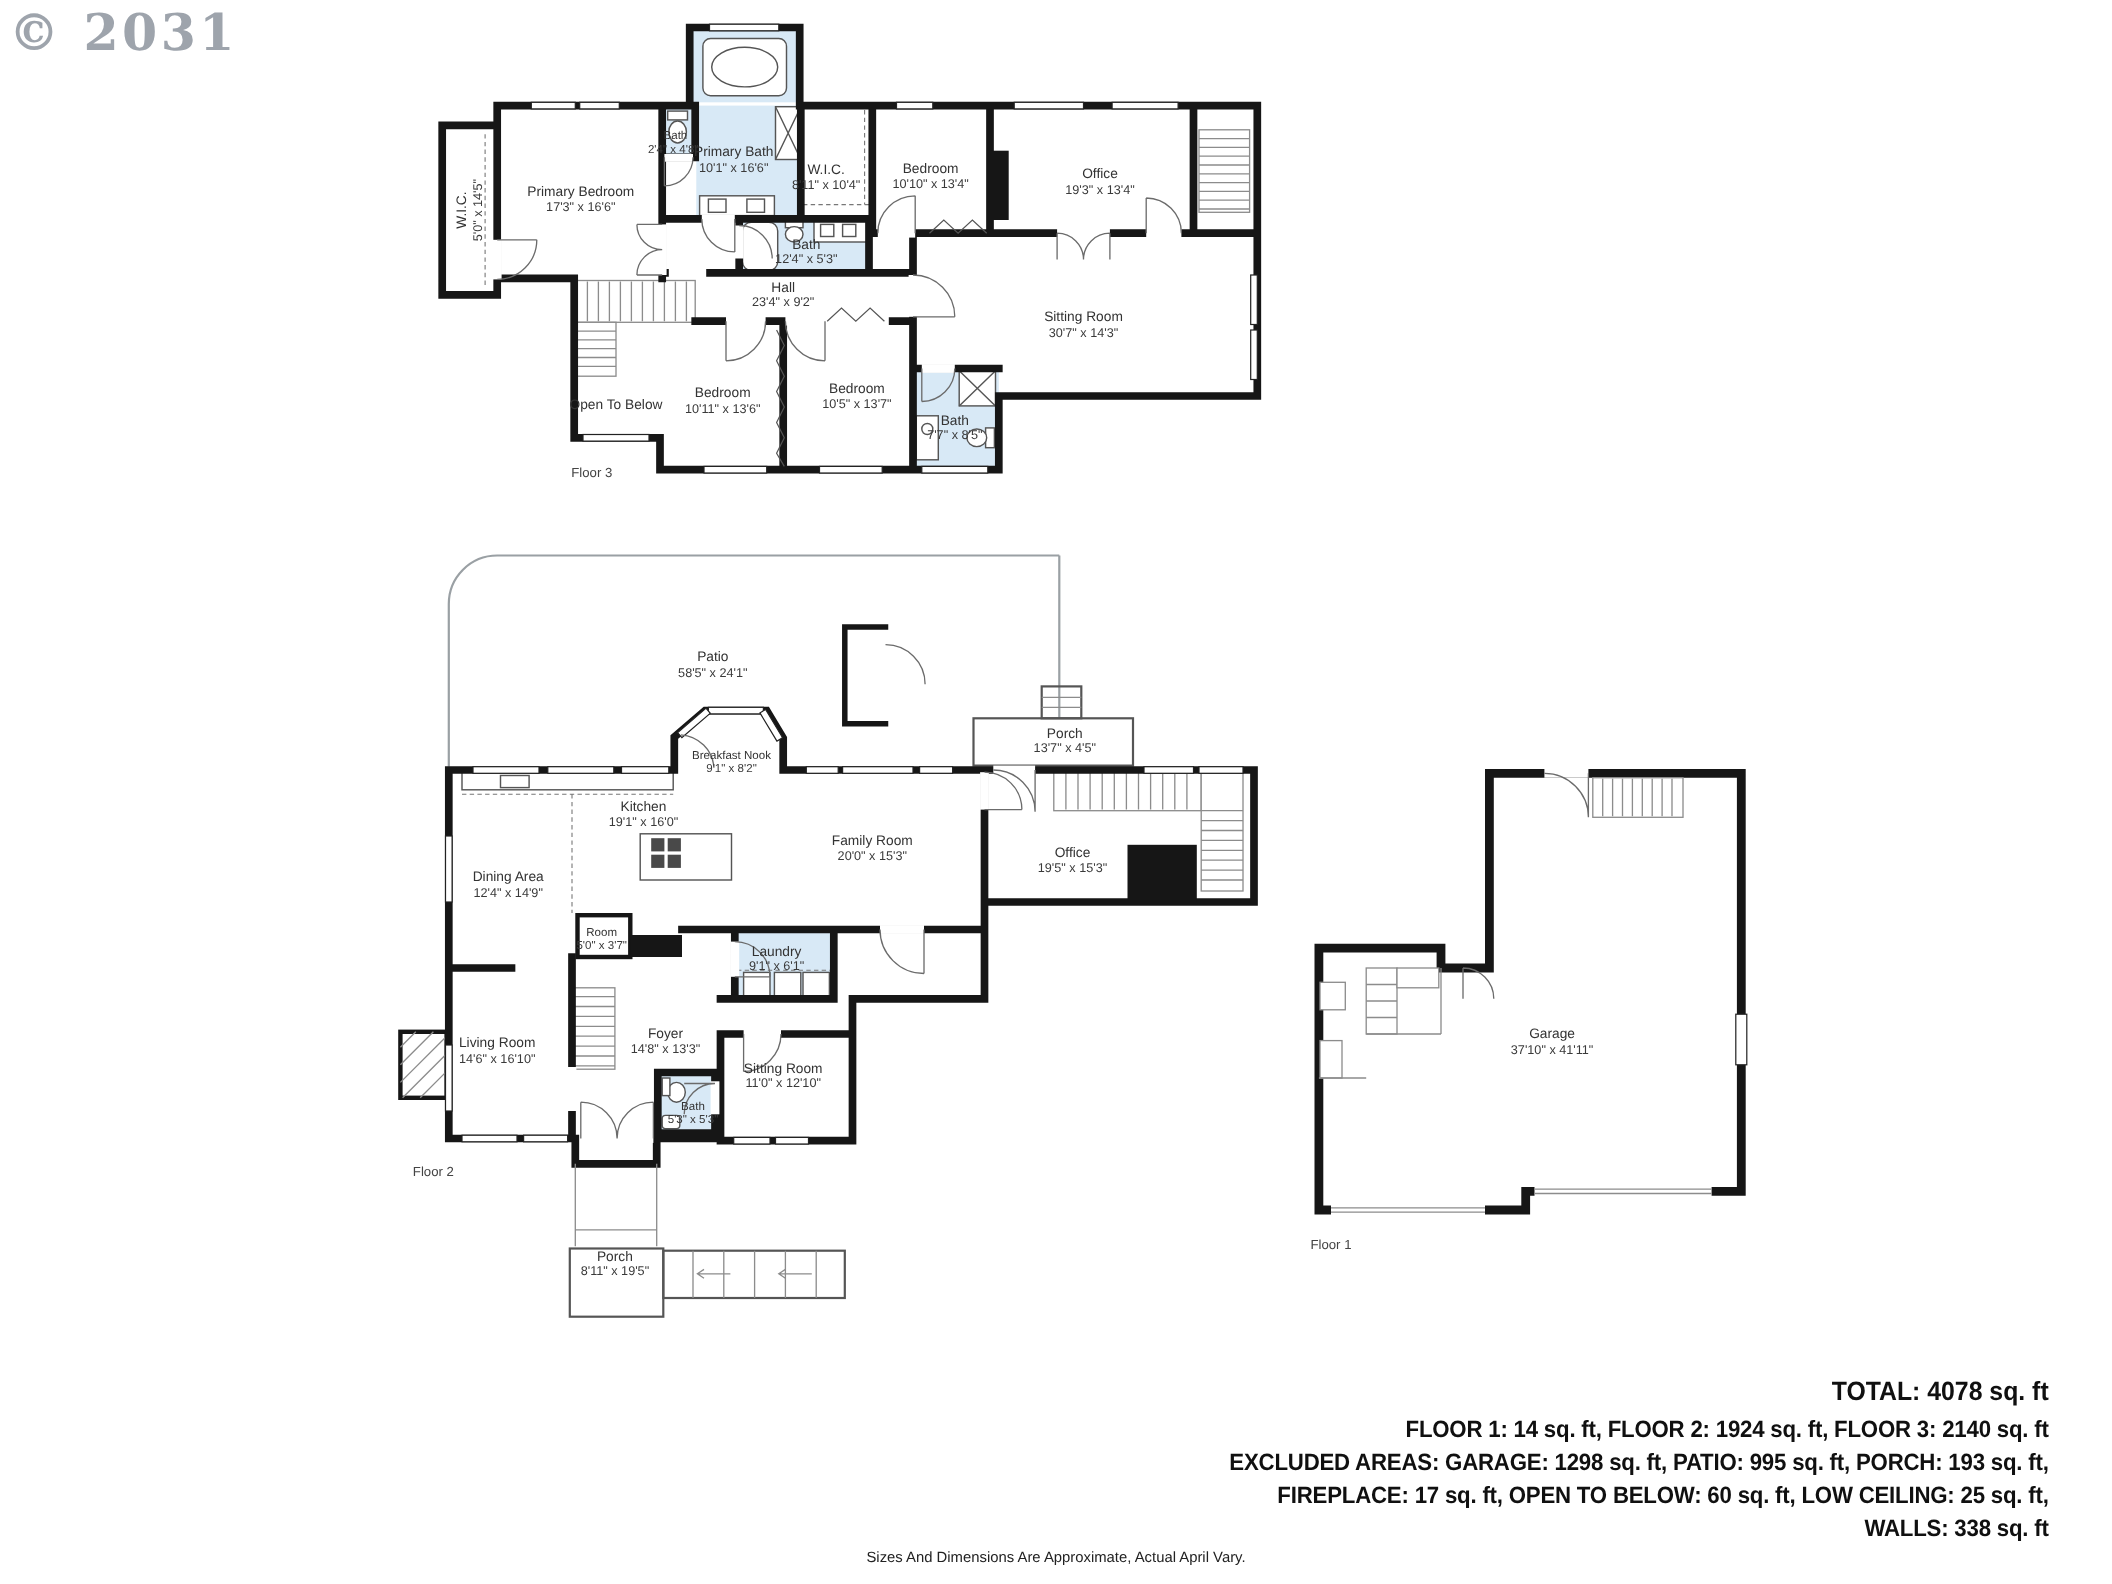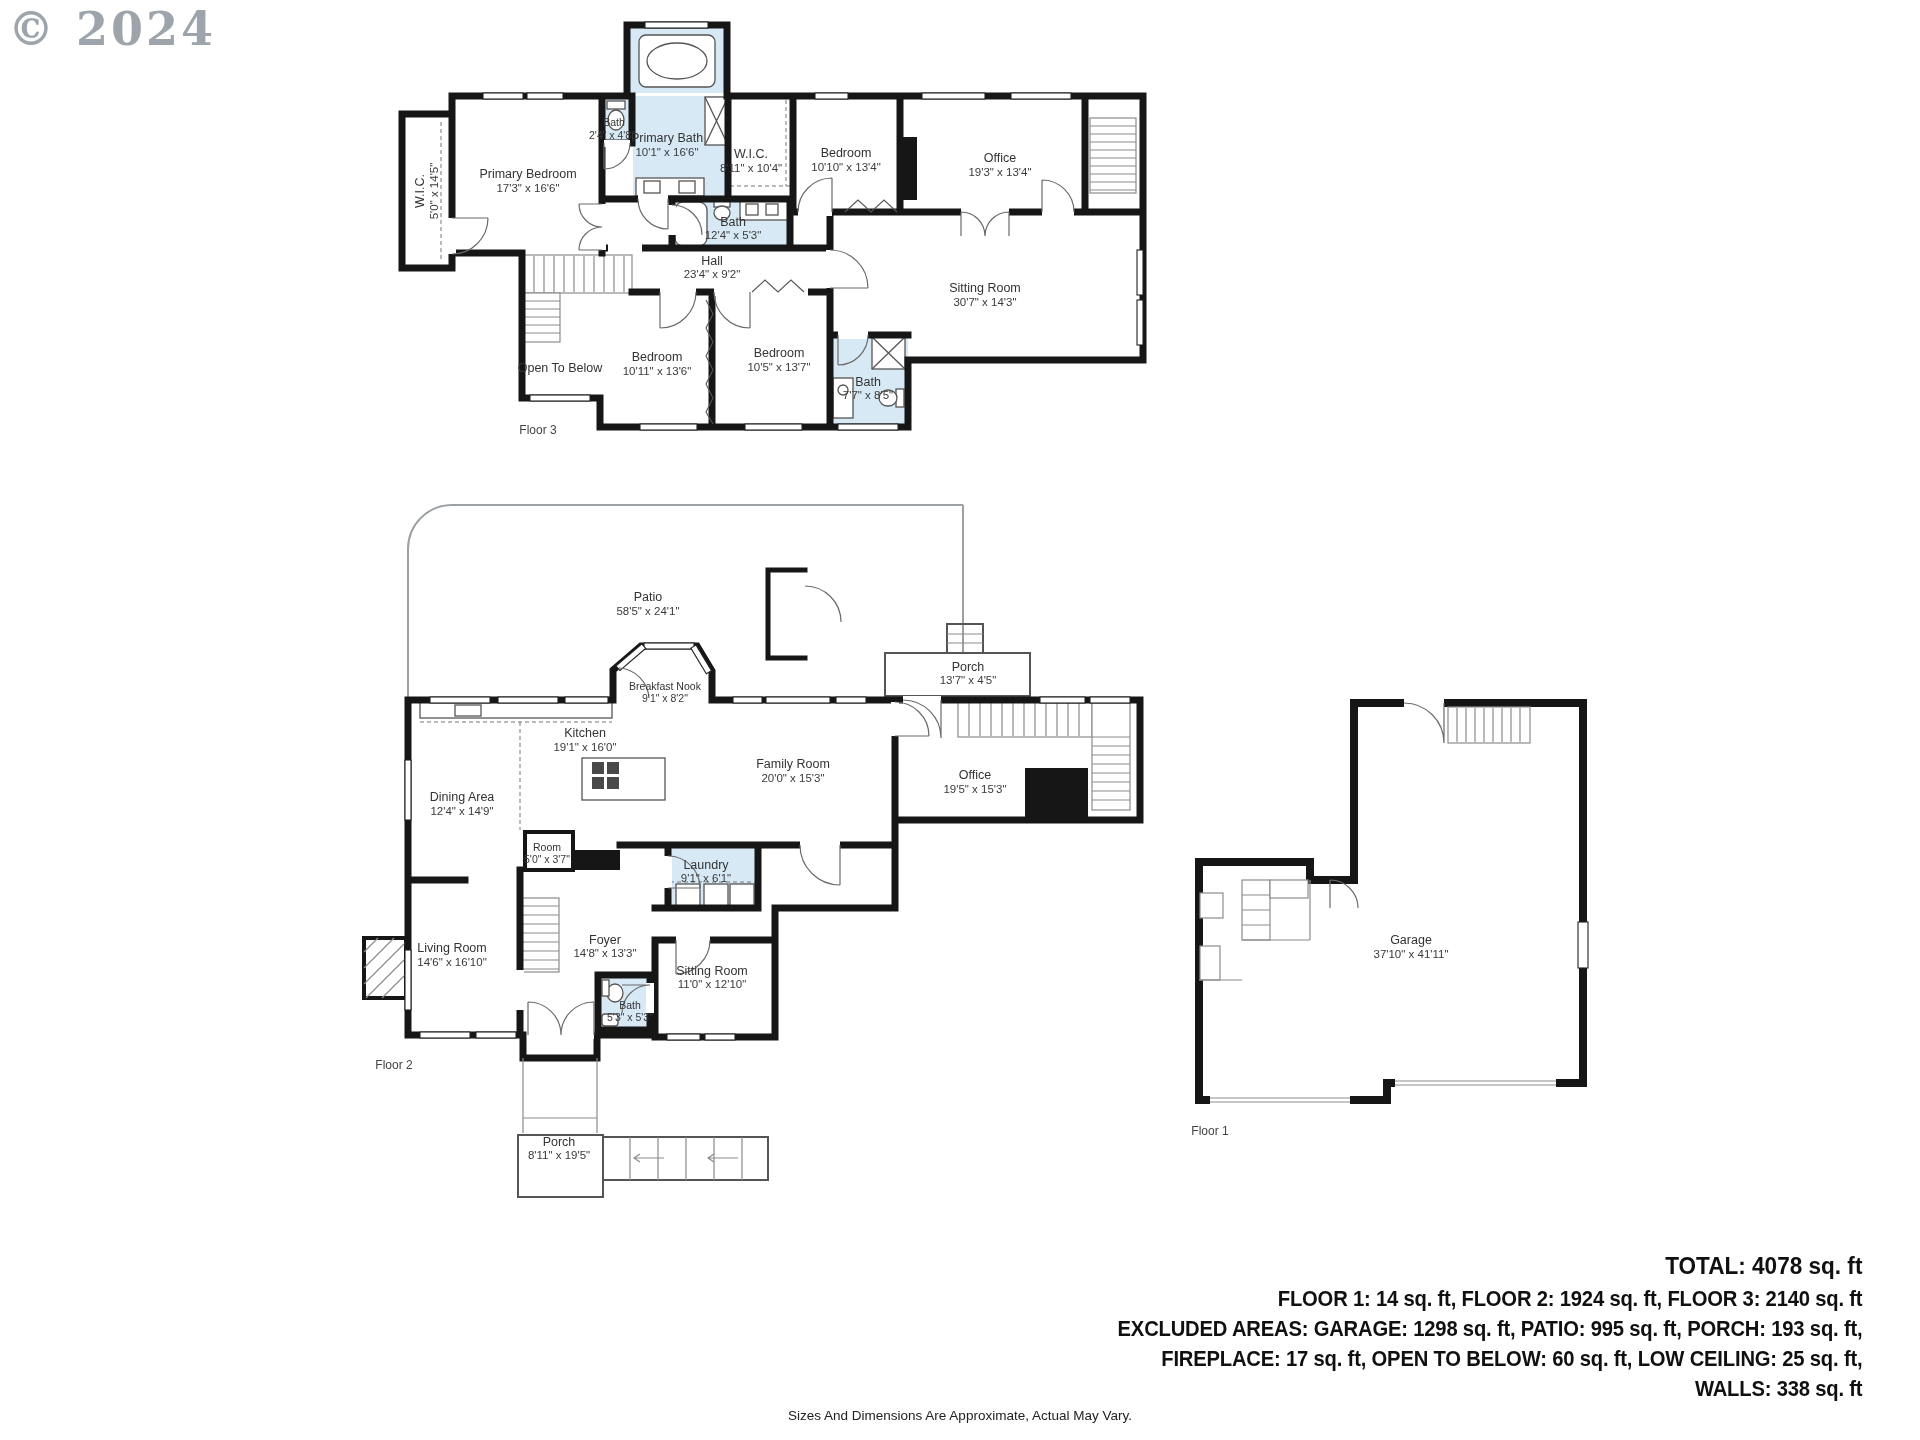--- a/index.html
+++ b/index.html
@@ -33,21 +33,21 @@
   #summary .inner{transform:scaleX(.94);transform-origin:50% 0;}
   #summary .total{font-size:24px;font-weight:700;margin:0 0 4px 0;}
   #summary .sline{font-size:21.5px;font-weight:700;margin:0;line-height:30px;letter-spacing:-.2px;}
   #disclaimer{position:absolute;left:0;top:1408px;width:1920px;text-align:center;
     font-size:13.5px;color:#222;}
 </style>
 </head>
 <body>
 
 <div id="stage">
-  <div id="watermark">© 2024</div>
+  <div id="watermark">© 2031</div>
 
   <svg id="plan-svg" width="1920" height="1440" viewBox="0 0 1920 1440">
 
     <g>
 
       <g>
         <rect class="wet" x="630" y="28" width="94" height="65"></rect>
         <rect class="wet" x="603" y="98" width="29" height="45"></rect>
         <rect class="wet" x="633" y="96" width="95" height="103"></rect>
         <rect class="wet" x="672" y="199" width="118" height="49"></rect>
@@ -350,14 +350,14 @@
 
   <div id="summary">
     <div class="inner">
       <p class="total">TOTAL: 4078 sq. ft</p>
       <p class="sline">FLOOR 1: 14 sq. ft, FLOOR 2: 1924 sq. ft, FLOOR 3: 2140 sq. ft</p>
       <p class="sline">EXCLUDED AREAS: GARAGE: 1298 sq. ft, PATIO: 995 sq. ft, PORCH: 193 sq. ft,</p>
       <p class="sline">FIREPLACE: 17 sq. ft, OPEN TO BELOW: 60 sq. ft, LOW CEILING: 25 sq. ft,</p>
       <p class="sline">WALLS: 338 sq. ft</p>
     </div>
   </div>
-  <div id="disclaimer">Sizes And Dimensions Are Approximate, Actual May Vary.</div>
+  <div id="disclaimer">Sizes And Dimensions Are Approximate, Actual April Vary.</div>
 </div>
 
 </body></html>

